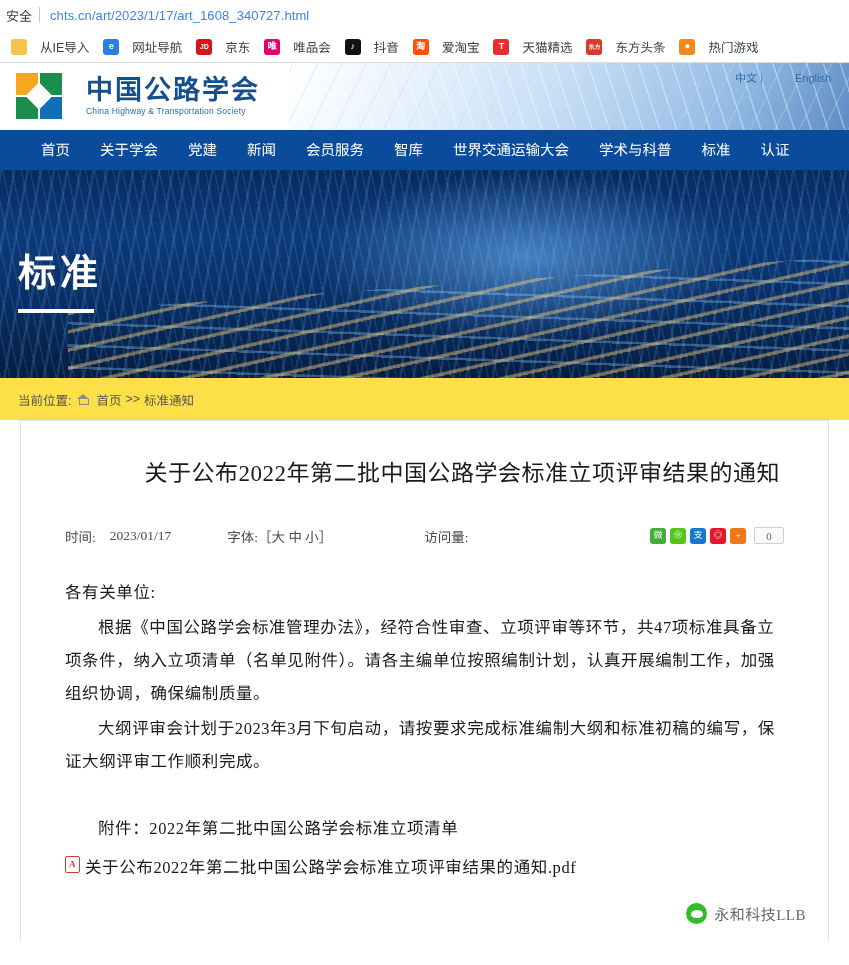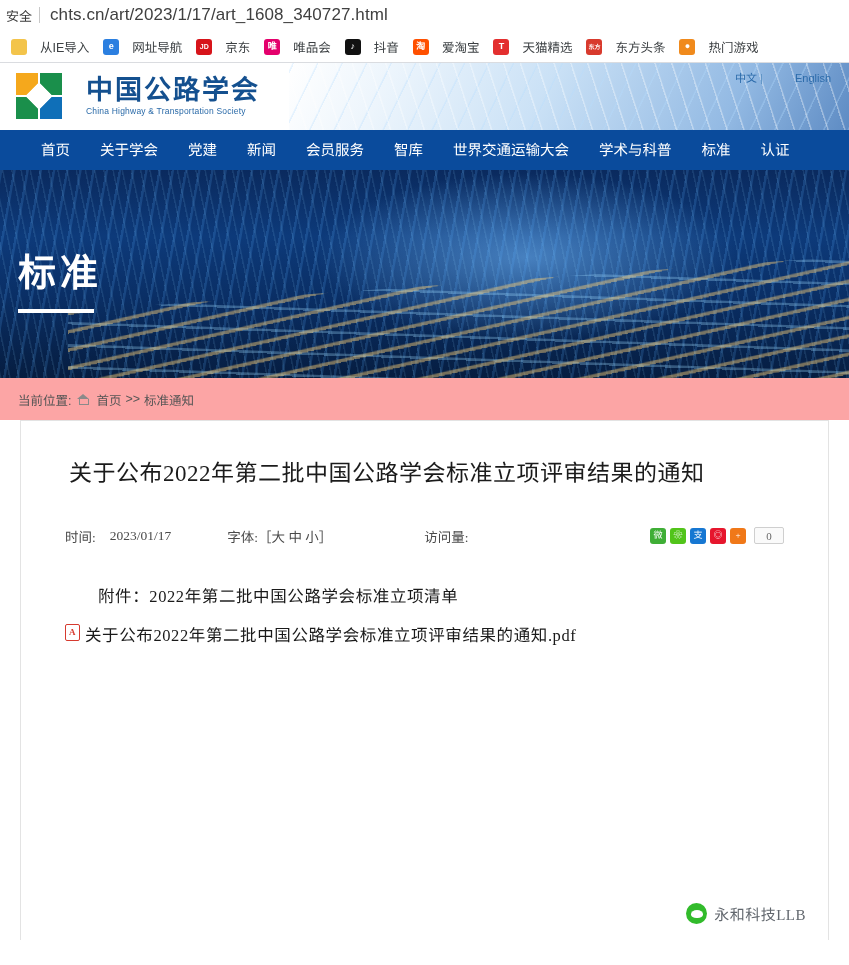--- a/index.html
+++ b/index.html
@@ -27,22 +27,22 @@
     font-size: 13px;
     white-space: nowrap;
     padding-right: 7px;
   }
   .urlbar .divider {
     width: 1px; height: 16px;
     background: #c8c8c8;
     margin-right: 10px;
   }
   .urlbar .url {
-    font-size: 17px;
-    color: #404040;
+    font-size: 13px;
+    color: #3b82f6;
     letter-spacing: 0.1px;
     white-space: nowrap;
   }
 
   .bookmarks {
     height: 32px;
     background: #ffffff;
     display: flex;
     align-items: center;
     padding: 0 4px;
@@ -209,21 +209,21 @@
   }
 
   
   .crumb {
     height: 42px;
     display: flex;
     align-items: center;
     padding-left: 18px;
     font-size: 12.5px;
     color: #555555;
-    background: #fca5a5;
+    background: #fde047;
     gap: 4px;
   }
   .crumb .home-ic {
     display:inline-block;
     width: 12px; height: 10px;
     position: relative;
     margin: 0 3px 0 2px;
   }
   .crumb .home-ic::before {
     content:"";
@@ -245,21 +245,21 @@
   .card {
     margin: 0 20px;
     background: #ffffff;
     border: 1px solid #e3e3e3;
     border-bottom: none;
     min-height: 520px;
     padding: 36px 44px 0 44px;
     position: relative;
   }
   .art-title {
-    text-align: left;
+    text-align: right;
     font-family: "Liberation Serif", serif;
     font-size: 23px;
     color: #1b1b1b;
     line-height: 1.5;
     letter-spacing: 0.5px;
     padding: 0 4px;
   }
   .meta {
     display: flex;
     align-items: center;
@@ -492,20 +492,25 @@
     <span class="share">
       <span class="s" style="background:#3fae36">微</span>
       <span class="s" style="background:#52c41a">❀</span>
       <span class="s" style="background:#1677d2">支</span>
       <span class="s" style="background:#e6162d">◎</span>
       <span class="s" style="background:#f07818">+</span>
       <span class="count">0</span>
     </span>
   </div>
 
+  <div class="body-text">
+    <p>各有关单位:</p>
+    <p class="indent">根据《中国公路学会标准管理办法》，经符合性审查、立项评审等环节，共47项标准具备立项条件，纳入立项清单（名单见附件）。请各主编单位按照编制计划，认真开展编制工作，加强组织协调，确保编制质量。</p>
+    <p class="indent">大纲评审会计划于2023年3月下旬启动，请按要求完成标准编制大纲和标准初稿的编写，保证大纲评审工作顺利完成。</p>
+  </div>
 
   <div class="attach">
     <div class="att-line">附件：2022年第二批中国公路学会标准立项清单</div>
     <div class="file-line">
       <span class="pdf-ic">A</span>
       <a class="file-name" href="#">关于公布2022年第二批中国公路学会标准立项评审结果的通知.pdf</a>
     </div>
   </div>
 
   <div class="watermark">

